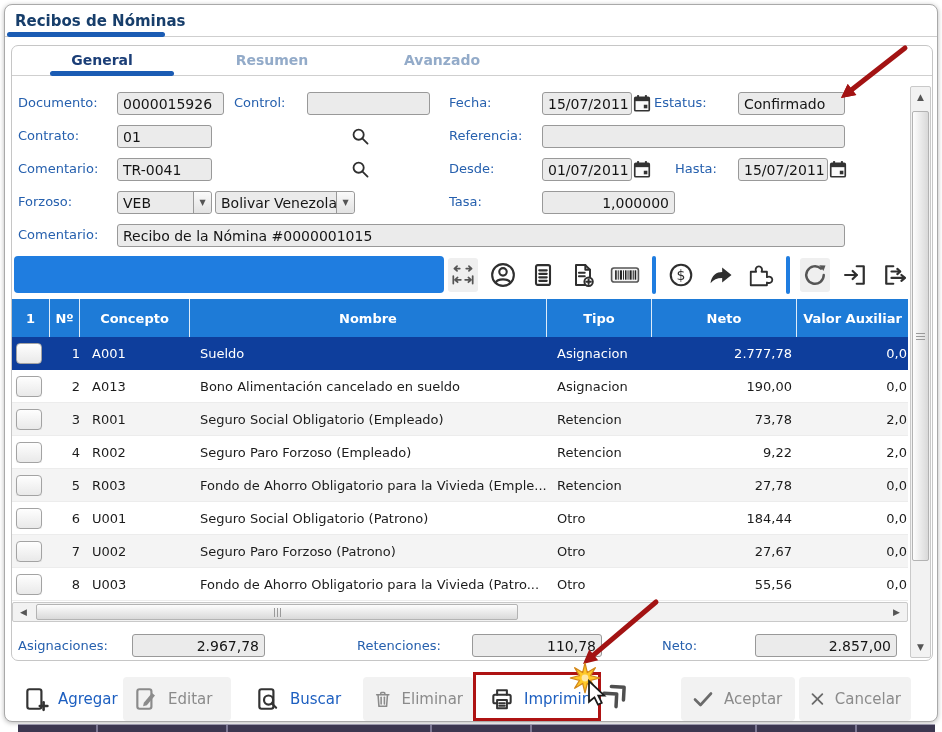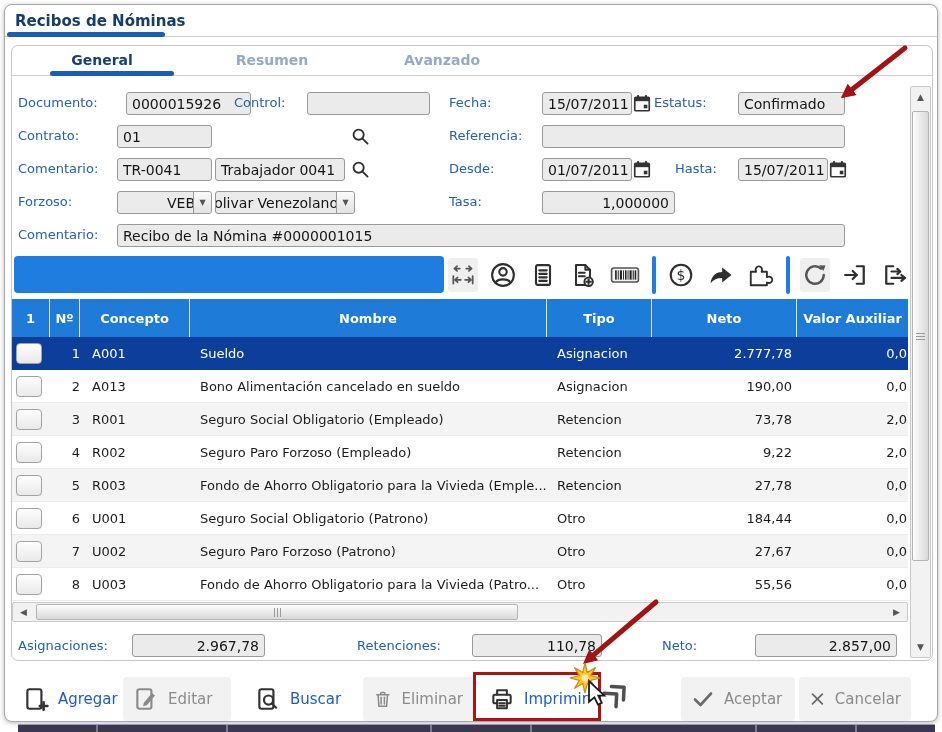--- a/index.html
+++ b/index.html
@@ -23,28 +23,28 @@
   #tab-resumen { left:185px; width:150px; }
   #tab-avanzado { left:350px; width:160px; }
   .tabs-line { position:absolute; left:0; right:0; top:29px; height:1px; background:#cfcfcf; }
   .tab-underline { position:absolute; left:38px; top:25px; width:124px; height:5px; background:#1b5cb4; border-radius:3px; }
 
   .lbl { position:absolute; font-size:13px; color:#2660ae; white-space:nowrap; }
   .inp { position:absolute; height:23px; background:#ebebeb; border:1px solid #999;
          border-radius:3px; font-size:14px; color:#151515; display:flex; align-items:center;
          padding:0 5px; white-space:nowrap; overflow:hidden; }
   .inp.right { justify-content:flex-end; }
-  .sel { padding-right:16px;justify-content:flex-end; }
+  .sel { padding-right:16px; }
   .sel-arrow { position:absolute; right:0; top:0; bottom:0; width:18px; border-left:1px solid #999;
                background:linear-gradient(#fafafa,#e2e2e2); display:flex; align-items:center; justify-content:center;
                font-size:8px; color:#555; border-radius:0 2px 2px 0; }
   .icon-btn { position:absolute; width:20px; height:20px; }
 
   
-  #l-documento{left:6px;top:49px} #f-documento{left:114px;top:46px;width:125px}
+  #l-documento{left:6px;top:49px} #f-documento{left:105px;top:46px;width:107px}
   #l-control{left:222px;top:49px} #f-control{left:295px;top:46px;width:123px}
   #l-fecha{left:437px;top:49px}   #f-fecha{left:530px;top:46px;width:90px}  #cal-fecha{left:621px;top:48px}
   #l-estatus{left:642px;top:49px} #f-estatus{left:726px;top:46px;width:107px}
   #l-contrato{left:6px;top:82px}  #f-contrato-code{left:105px;top:79px;width:95px} #f-contrato-name{left:203px;top:79px;width:130px} #sr-contrato{left:338px;top:80px}
   #l-referencia{left:437px;top:82px} #f-referencia{left:530px;top:79px;width:303px}
   #l-trabajador{left:6px;top:115px} #f-trabajador-code{left:105px;top:112px;width:95px} #f-trabajador-name{left:203px;top:112px;width:130px} #sr-trabajador{left:338px;top:113px}
   #l-desde{left:437px;top:115px}  #f-desde{left:530px;top:112px;width:90px} #cal-desde{left:621px;top:114px}
   #l-hasta{left:663px;top:115px}  #f-hasta{left:726px;top:112px;width:90px} #cal-hasta{left:817px;top:114px}
   #l-moneda{left:6px;top:148px}   #f-moneda-code{left:105px;top:145px;width:95px} #f-moneda-name{left:203px;top:145px;width:140px}
   #l-tasa{left:437px;top:148px}   #f-tasa{left:530px;top:145px;width:133px}
@@ -152,21 +152,20 @@
       <svg class="stroke" width="20" height="20" viewBox="0 0 22 22" style="stroke-width:2">
           <circle cx="9.5" cy="9.5" r="5.6"></circle>
           <line x1="13.8" y1="13.8" x2="19.3" y2="19.3"></line>
         </svg>
     </div>
     <div class="lbl" id="l-referencia">Referencia:</div>
     <div class="inp" id="f-referencia"></div>
 
     <div class="lbl" id="l-trabajador">Comentario:</div>
     <div class="inp" id="f-trabajador-code">TR-0041</div>
-    <div class="inp" id="f-trabajador-name">Trabajador 0041</div>
     <div class="icon-btn" id="sr-trabajador">
       <svg class="stroke" width="20" height="20" viewBox="0 0 22 22" style="stroke-width:2">
           <circle cx="9.5" cy="9.5" r="5.6"></circle>
           <line x1="13.8" y1="13.8" x2="19.3" y2="19.3"></line>
         </svg>
     </div>
     <div class="lbl" id="l-desde">Desde:</div>
     <div class="inp" id="f-desde">01/07/2011</div>
     <div class="icon-btn" id="cal-desde">
       <svg width="18" height="19" viewBox="0 0 16 17">

